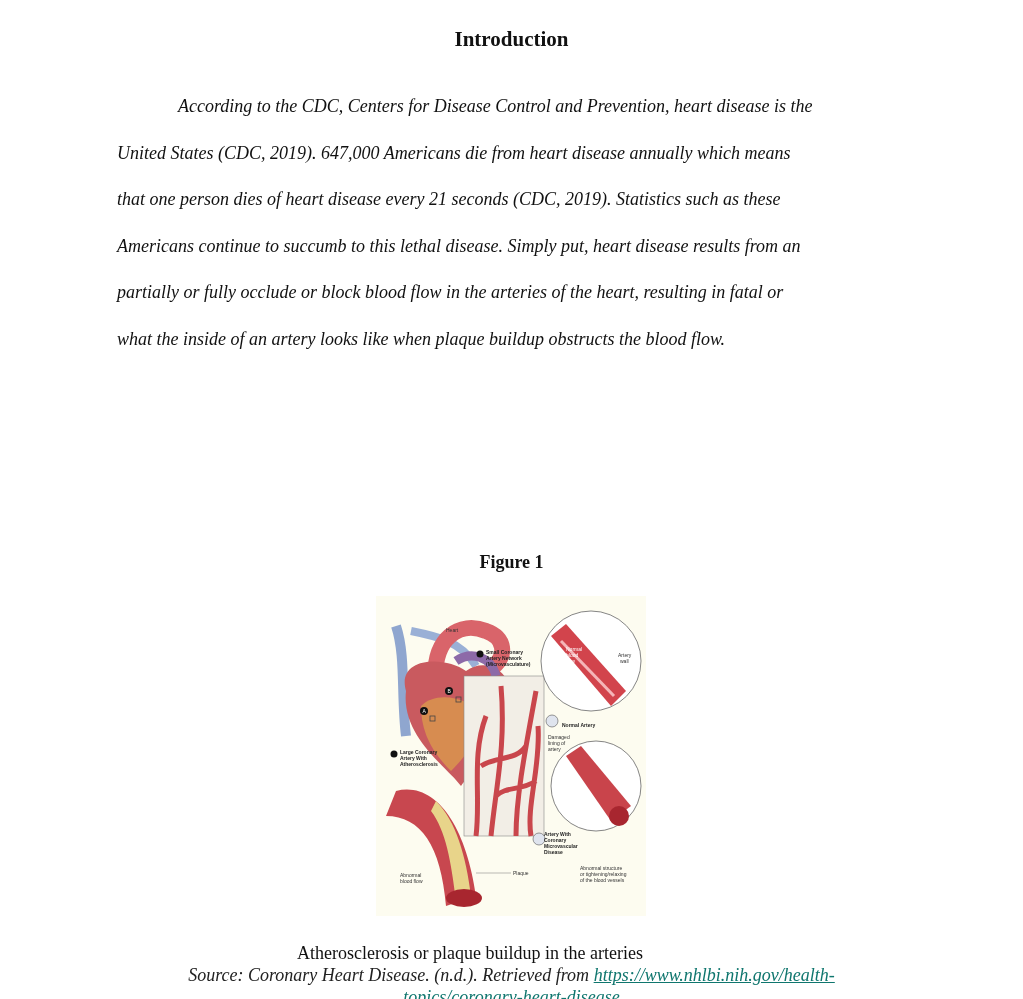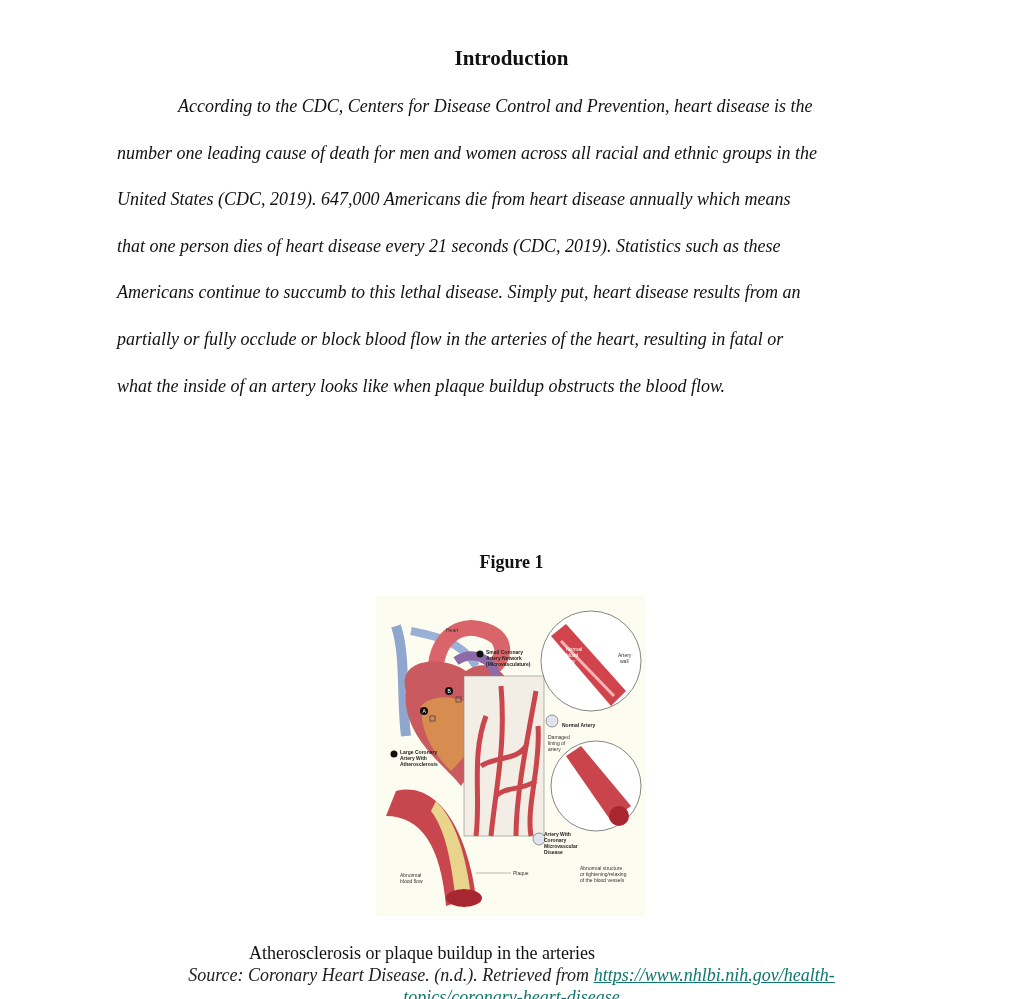--- a/index.html
+++ b/index.html
@@ -1,21 +1,21 @@
 <!DOCTYPE html>
 <html><head>
 <meta charset="utf-8">
 <style>
   html, body { margin: 0; padding: 0; background: #ffffff; }
   body {
     width: 1023px; height: 999px; overflow: hidden; position: relative;
     font-family: "Liberation Serif", serif; color: #111;
   }
   .title {
-    position: absolute; top: 44px; left: 0; width: 1023px; text-align: center;
+    position: absolute; top: 25px; left: 0; width: 1023px; text-align: center;
     font-weight: bold; font-size: 21px; line-height: 28px;
   }
   .para {
     position: absolute; left: 117px; top: 83px; width: 800px;
     font-size: 18px; line-height: 46.6px; font-style: italic;
   }
   .para .line { display: block; white-space: nowrap; height: 46.6px; }
   .para .line.indent { padding-left: 61px; }
   .fig-label {
     position: absolute; top: 551px; left: 0; width: 1023px; text-align: center;
@@ -23,37 +23,36 @@
   }
   .figure {
     position: absolute; left: 376px; top: 596px; width: 270px; height: 320px;
     background: #fdfcf0; overflow: hidden;
   }
   .figure svg { width: 270px; height: 320px; display: block; }
   .fig-text { font-family: "Liberation Sans", sans-serif; font-size: 5px; fill: #333; }
   .fig-text.b { font-weight: bold; fill: #222; }
   .caption {
     position: absolute; top: 942px; left: 0; width: 844px; text-align: center;
-    font-size: 18px; line-height: 22px;
+    font-size: 18px; line-height: 22px; padding-left: 48px;
   }
   .source {
     position: absolute; top: 964px; left: 0; width: 1023px; text-align: center;
     font-size: 18px; line-height: 22px; font-style: italic; color: #222;
   }
   .source a { color: #0f766e; text-decoration: underline; }
   .source .cont { display: block; }
 </style>
 </head>
 <body>
 
 <div class="title">Introduction</div>
 
 <div class="para">
   <span class="line indent">According to the CDC, Centers for Disease Control and Prevention, heart disease is the</span>
-  <span class="line">number one leading cause of death for men and women across all racial and ethnic groups in the</span>
   <span class="line">United States (CDC, 2019). 647,000 Americans die from heart disease annually which means</span>
   <span class="line">that one person dies of heart disease every 21 seconds (CDC, 2019). Statistics such as these</span>
   <span class="line">Americans continue to succumb to this lethal disease.  Simply put, heart disease results from an</span>
   <span class="line">partially or fully occlude or block blood flow in the arteries of the heart, resulting in fatal or</span>
   <span class="line">what the inside of an artery looks like when plaque buildup obstructs the blood flow.</span>
 </div>
 
 <div class="fig-label">Figure 1</div>
 
 <div class="figure">

